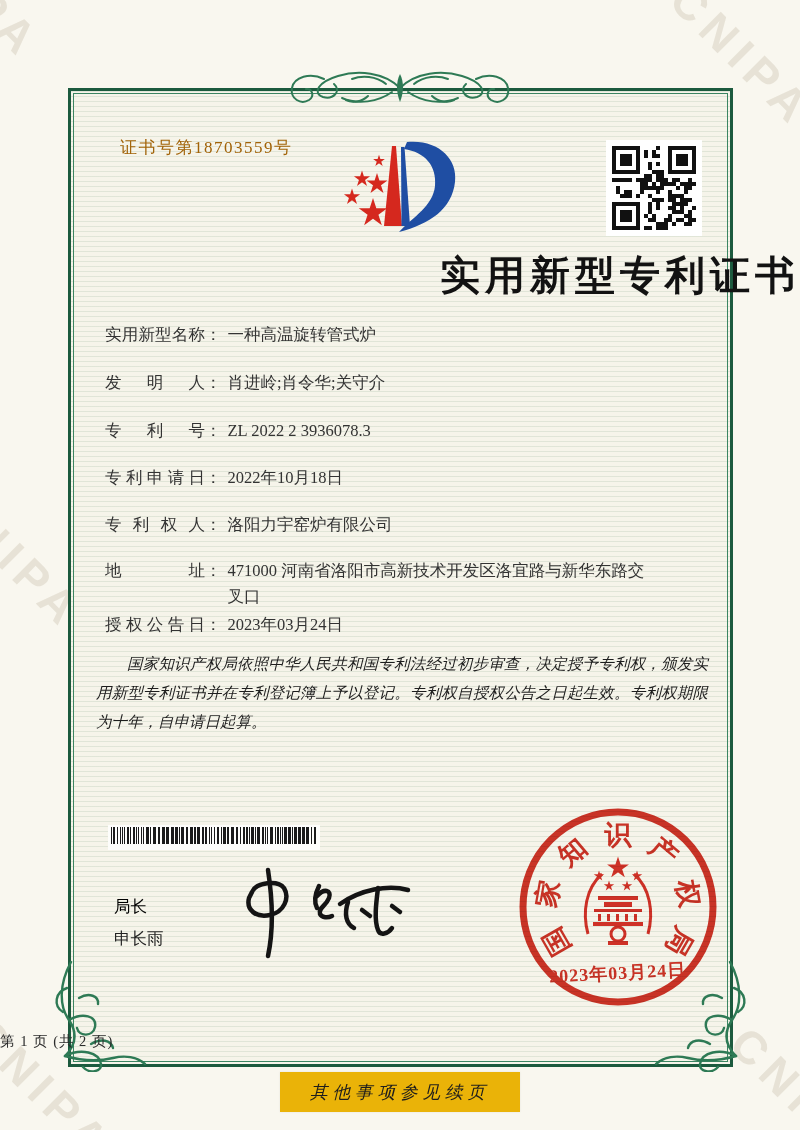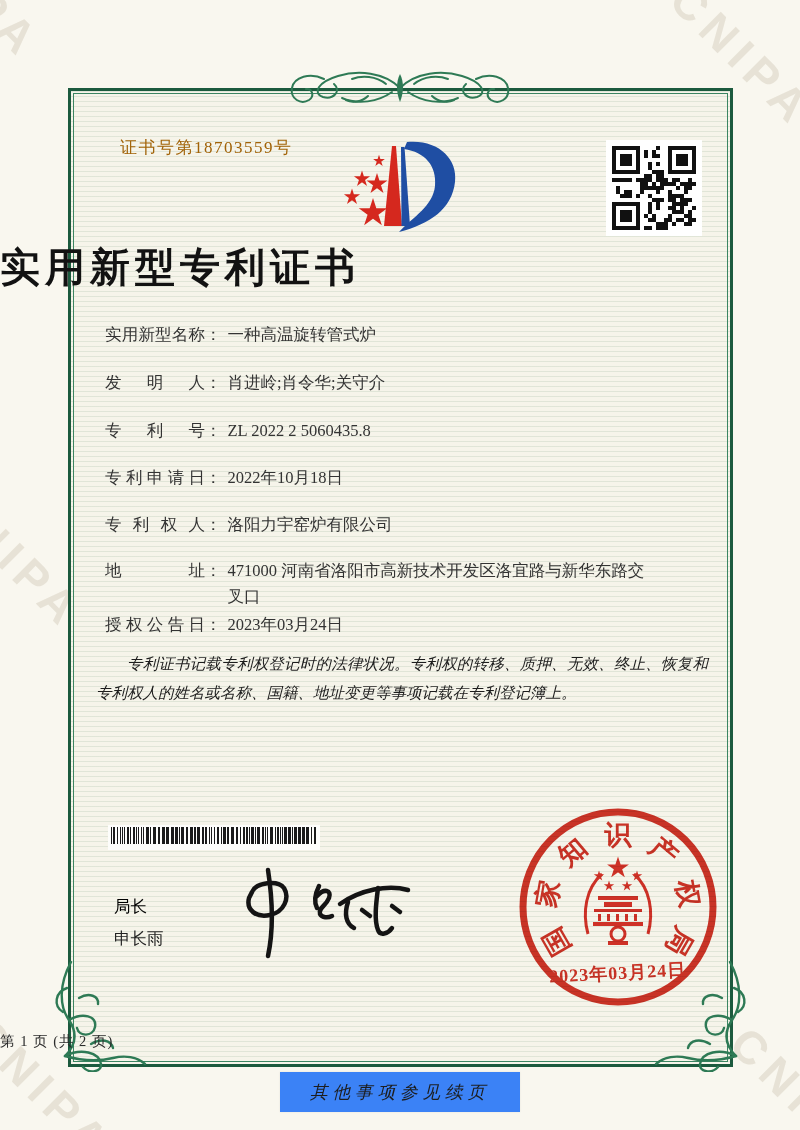--- a/index.html
+++ b/index.html
@@ -47,21 +47,21 @@
     position:absolute;left:120px;top:136px;z-index:3;
     font-size:17px;letter-spacing:1.5px;color:#a16207;
   }
   .logo{position:absolute;left:335px;top:134px;z-index:3;}
   .qr-box{
     position:absolute;left:606px;top:140px;width:96px;height:96px;
     background:#ffffff;z-index:3;
   }
   .qr-box svg{position:absolute;left:6px;top:6px;}
   .title{
-    position:absolute;left:0;top:240px;width:100%;text-align:left;z-index:3;
+    position:absolute;left:0;top:248px;width:100%;text-align:right;z-index:3;
     font-size:40px;font-weight:bold;letter-spacing:5px;color:#121212;
   }
   
   .row{position:absolute;left:105px;z-index:3;font-size:16.5px;line-height:26px;color:#333;}
   .flabel{
     display:inline-block;width:100px;vertical-align:top;
     text-align:justify;text-align-last:justify;
   }
   .fcolon{display:inline-block;vertical-align:top;margin-right:6px;}
   .fvalue{display:inline-block;vertical-align:top;}
@@ -93,21 +93,21 @@
   .signature{position:absolute;left:222px;top:852px;z-index:3;}
   
   .seal{position:absolute;left:512px;top:802px;z-index:4;mix-blend-mode:multiply;opacity:0.95;}
   
   .page-footer{
     position:absolute;left:0;top:1032px;width:100%;text-align:left;z-index:3;
     font-size:14.5px;color:#2b2b2b;letter-spacing:1px;
   }
   .cont-note{
     position:absolute;left:50%;top:1072px;transform:translateX(-50%);z-index:3;
-    background:#3b82f6;padding:8px 30px;box-shadow:0 0 2px rgba(0,0,0,0.08);
+    background:#eab308;padding:8px 30px;box-shadow:0 0 2px rgba(0,0,0,0.08);
     font-family:"DejaVu Serif","Liberation Serif",serif;font-style:italic;
     font-size:17.5px;letter-spacing:5px;color:#1d1d1d;white-space:nowrap;
   }
 </style>
 </head>
 <body>
 
 <div class="wm wm1">CNIPA</div>
 <div class="wm wm2">CNIPA</div>
 <div class="wm wm3">CNIPA</div>
@@ -397,41 +397,41 @@
 
 <div class="title">实用新型专利证书</div>
 
 <div class="row r1">
   <span class="flabel">实用新型名称</span><span class="fcolon">：</span><span class="fvalue">一种高温旋转管式炉</span>
 </div>
 <div class="row r2">
   <span class="flabel">发明人</span><span class="fcolon">：</span><span class="fvalue">肖进岭;肖令华;关守介</span>
 </div>
 <div class="row r3">
-  <span class="flabel">专利号</span><span class="fcolon">：</span><span class="fvalue">ZL 2022 2 5060435.8</span>
+  <span class="flabel">专利号</span><span class="fcolon">：</span><span class="fvalue">ZL 2022 2 3936078.3</span>
 </div>
 <div class="row r4">
   <span class="flabel">专利申请日</span><span class="fcolon">：</span><span class="fvalue">2022年10月18日</span>
 </div>
 <div class="row r5">
   <span class="flabel">专利权人</span><span class="fcolon">：</span><span class="fvalue">洛阳力宇窑炉有限公司</span>
 </div>
 <div class="row r6">
   <span class="flabel">地址</span><span class="fcolon">：</span><span class="fvalue addr-val">471000 河南省洛阳市高新技术开发区洛宜路与新华东路交叉口</span>
 </div>
 <div class="row r7">
   <span class="pair">
     <span>
       <span class="flabel">授权公告日</span><span class="fcolon">：</span><span class="fvalue">2023年03月24日</span>
     </span>
   </span>
 </div>
 
 <div class="paras">
-  <p>专利证书记载专利权登记时的法律状况。专利权的转移、质押、无效、终止、恢复和专利权人的姓名或名称、国籍、地址变更等事项记载在专利登记簿上。</p>
+  <p>国家知识产权局依照中华人民共和国专利法经过初步审查，决定授予专利权，颁发实用新型专利证书并在专利登记簿上予以登记。专利权自授权公告之日起生效。专利权期限为十年，自申请日起算。</p>
 </div>
 
 <div class="barcode"><svg id="bc" width="206" height="17">
       <rect x="0" y="0" width="1" height="17" fill="#1a1a1a"></rect>
       <rect x="2" y="0" width="2" height="17" fill="#1a1a1a"></rect>
       <rect x="6" y="0" width="1" height="17" fill="#1a1a1a"></rect>
       <rect x="9" y="0" width="1" height="17" fill="#1a1a1a"></rect>
       <rect x="11" y="0" width="1" height="17" fill="#1a1a1a"></rect>
       <rect x="13" y="0" width="1" height="17" fill="#1a1a1a"></rect>
       <rect x="16" y="0" width="2" height="17" fill="#1a1a1a"></rect>

